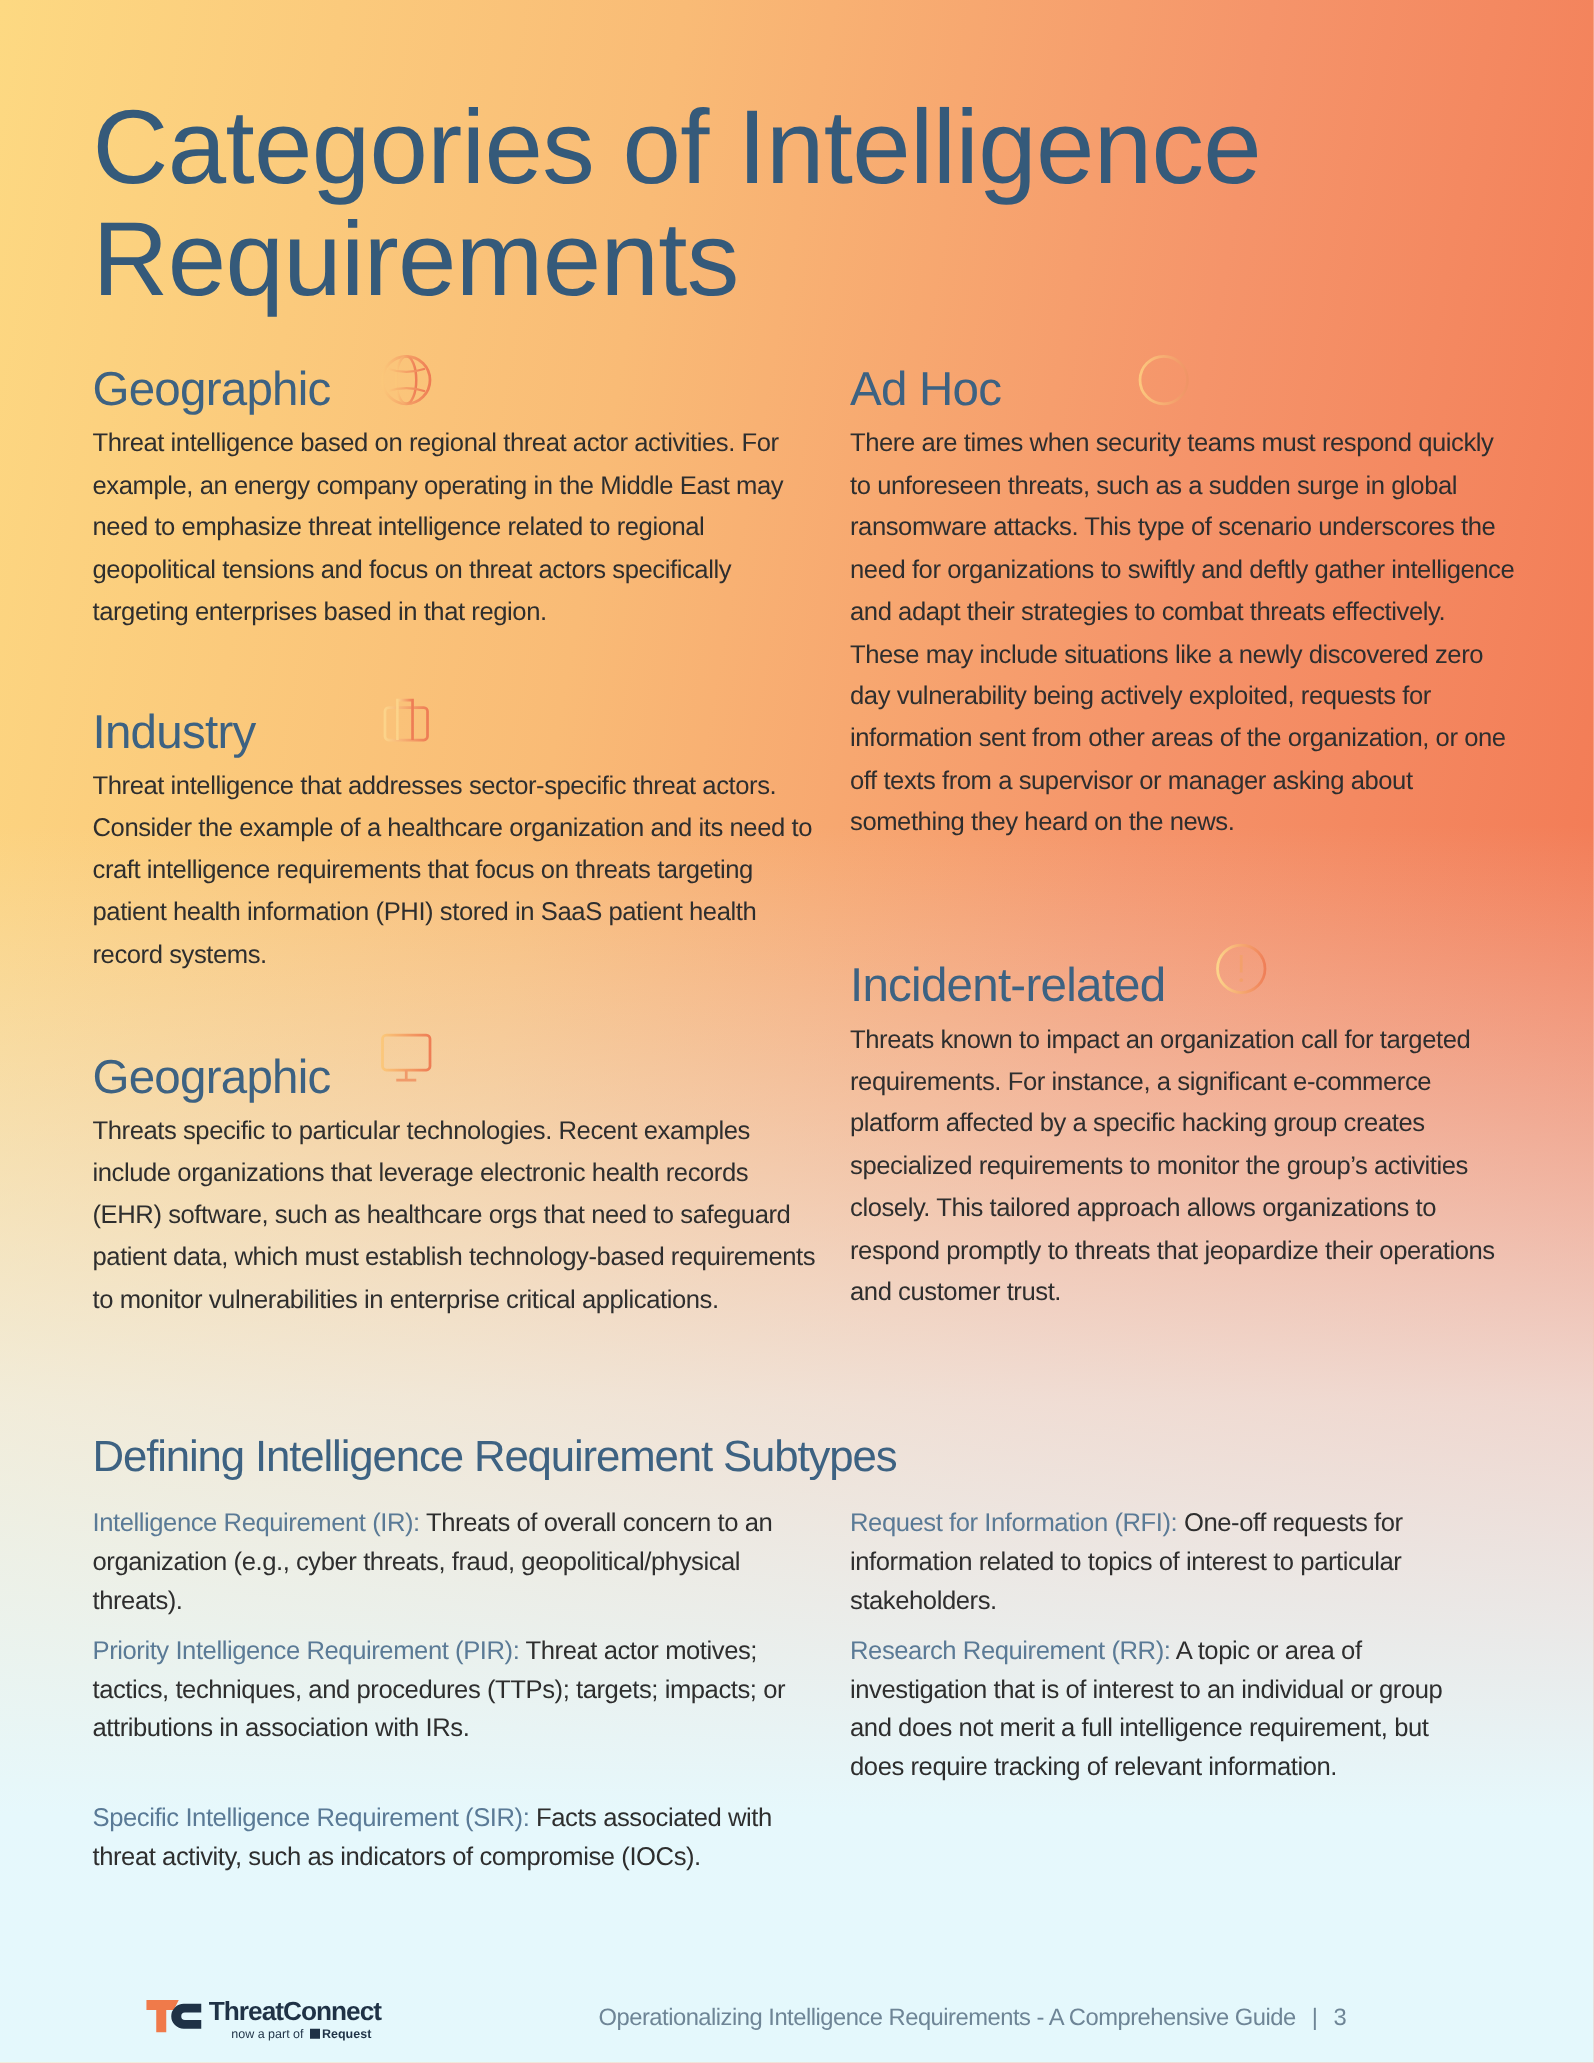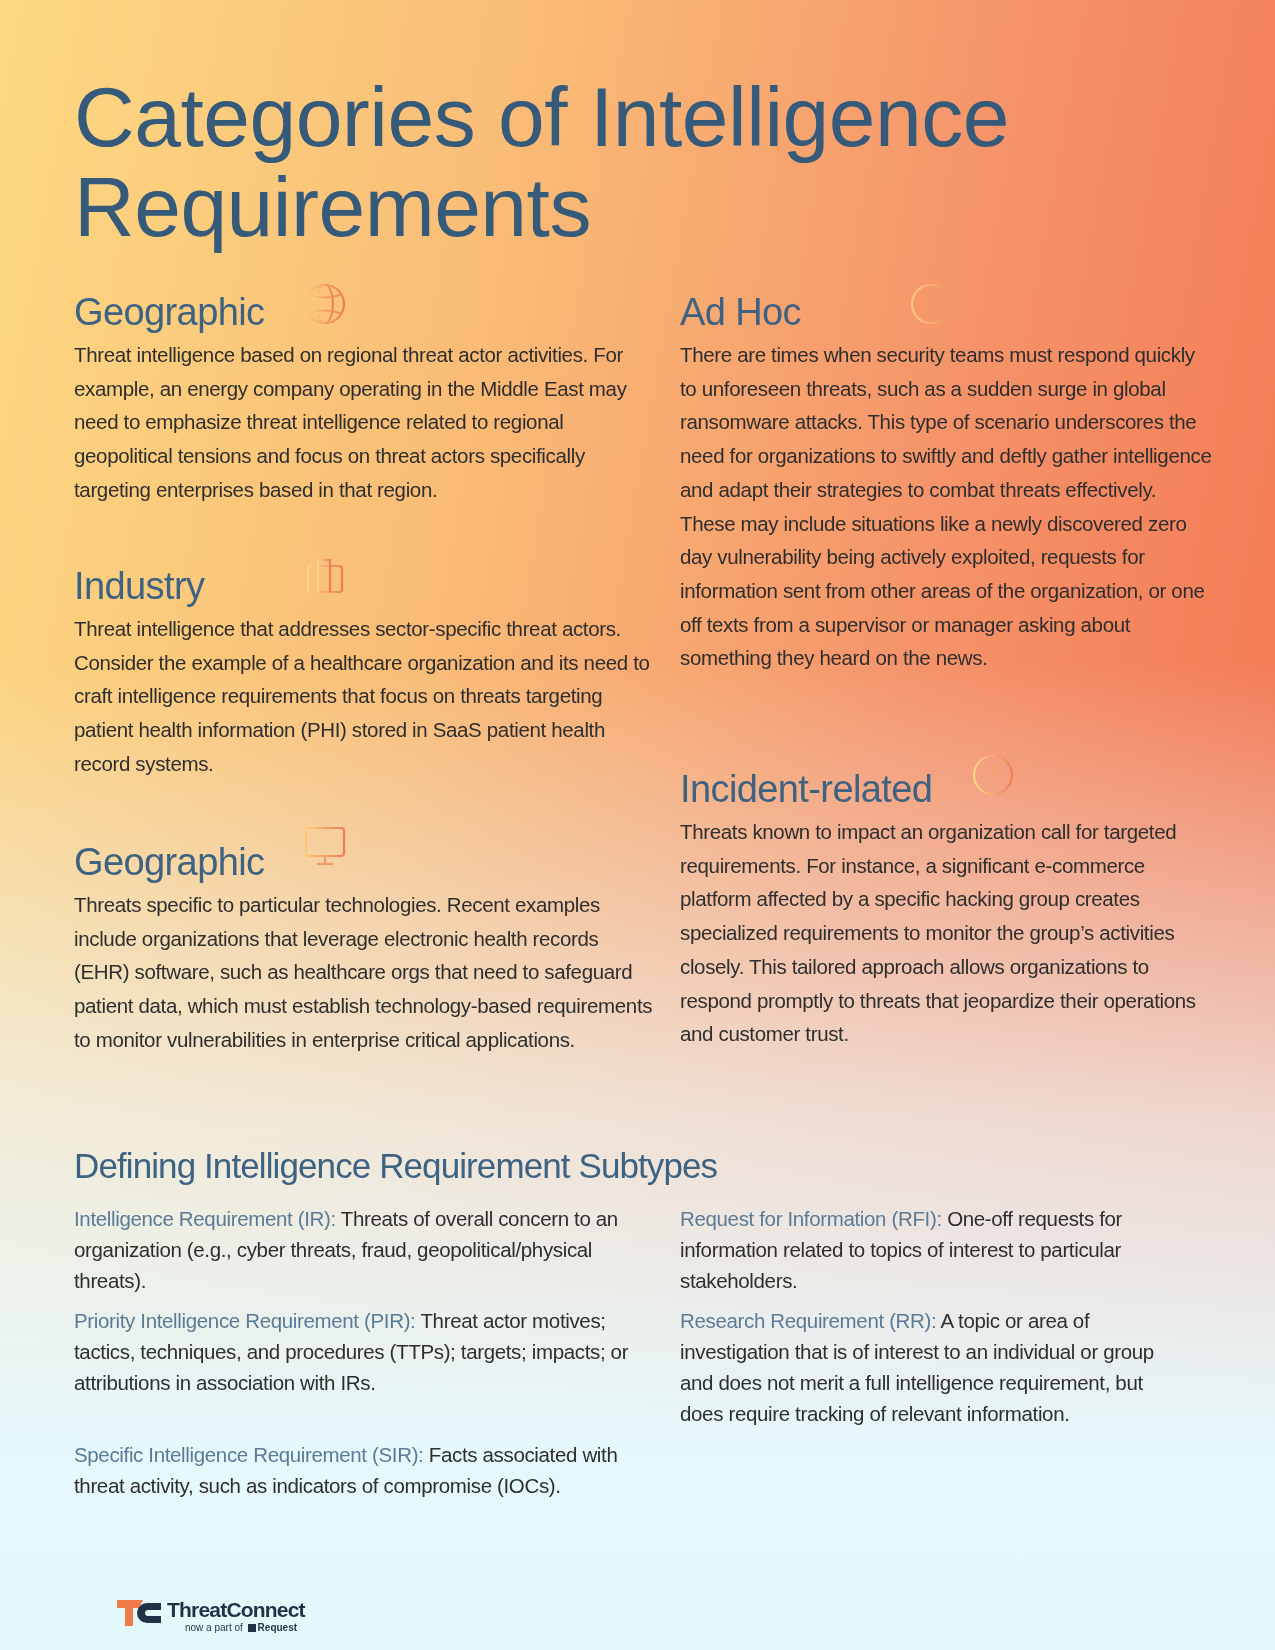--- a/index.html
+++ b/index.html
@@ -166,14 +166,19 @@
       <path d="M0 0 H26 L22 8 H16 V26 H8 V8 H0 Z" fill="#f07a4a"></path>
       <path d="M30 3 A10 10 0 1 0 30 23 H44 V16 H31 A3 3 0 1 1 31 10 H44 V3 Z" fill="#1f3246"></path>
     </svg>
     <span style="position:absolute; left:50px; top:0px; font-size:21px; font-weight:bold; color:#1f3246; letter-spacing:-0.8px;text-align:right;">ThreatConnect</span>
     <span style="position:absolute; left:68px; top:24px; font-size:10px; color:#1f3246; white-space:nowrap;">
       <span>now a part of</span>
       <span style="display:inline-block; width:8px; height:8px; background:#1f3246; margin:0 2px; vertical-align:-1px;"></span><span style="font-weight:bold;">Request</span>
     </span>
   </div>
 
+  <div class="footer-text">
+    <span>Operationalizing Intelligence Requirements - A Comprehensive Guide</span>
+    <span style="margin:0 8px;">|</span>
+    <span>3</span>
+  </div>
 
 </div>
 
 </body></html>

